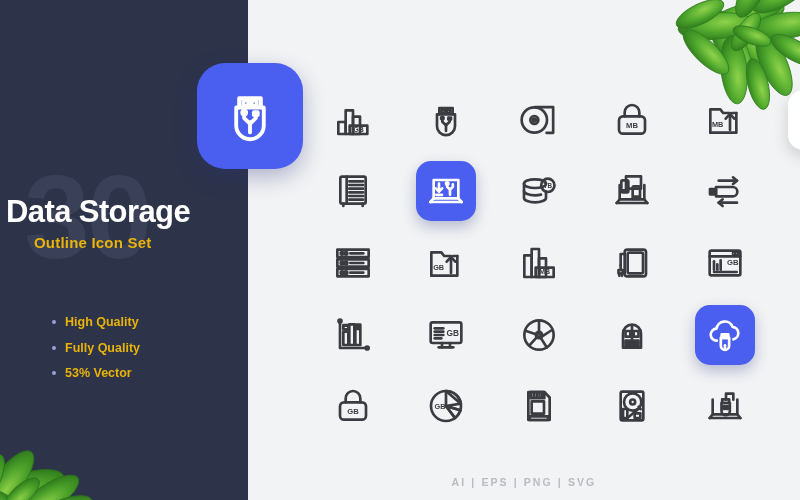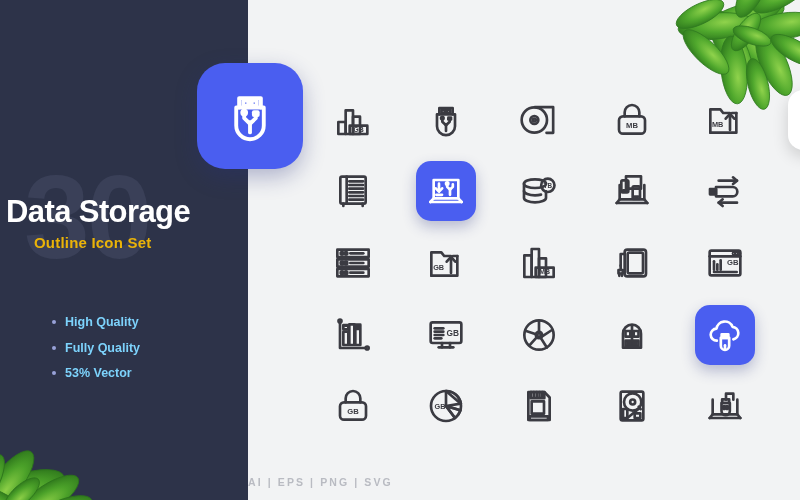--- a/index.html
+++ b/index.html
@@ -27,21 +27,21 @@
     font-size:31px; font-weight:700; color:#ffffff; letter-spacing:-0.6px;
     line-height:1.05; white-space:nowrap;
   }
   .subtitle{
     margin-top:5px; font-size:15px; font-weight:700; color:#eab308;
     letter-spacing:.2px; padding-left:28px;
   }
   .features{ position:absolute; left:52px; top:316px; }
   .feature{
     display:flex; align-items:center; gap:9px;
-    font-size:12.5px; font-weight:700; color:#7dd3fc; line-height:1;
+    font-size:12.5px; font-weight:700; color:#eab308; line-height:1;
     margin-bottom:13px;
   }
   .bullet{ width:4px; height:4px; border-radius:50%; background:#98a2d8; flex:0 0 auto; }
 
   
   .plant{ position:absolute; pointer-events:none; }
   .plant-tr{ right:-18px; top:-26px; width:184px; height:140px; z-index:6; }
   .plant-bl{ left:-30px; bottom:-34px; width:160px; height:122px; z-index:6; }
 
   
@@ -74,21 +74,21 @@
   .ico.light{ stroke:#ffffff; }
   .ico path, .ico rect, .ico circle, .ico line, .ico polyline, .ico polygon, .ico ellipse{
     fill:none; stroke-width:1.6; stroke-linecap:round; stroke-linejoin:round;
   }
   .ico text{ stroke:none; font-family:"Liberation Sans",sans-serif; font-weight:700; }
   .ico.dark text{ fill:#3b3b42; }
 
   
   .footer{
     position:absolute; left:248px; bottom:12px; width:552px;
-    z-index:3;
+    text-align:center; z-index:3;
     font-size:10.5px; font-weight:700; letter-spacing:2.1px; color:#b9bbc2;
   }
 </style>
 </head>
 <body>
 
 <div id="stage">
 
   <div class="grid" id="icon-grid">
       <div class="cell">

